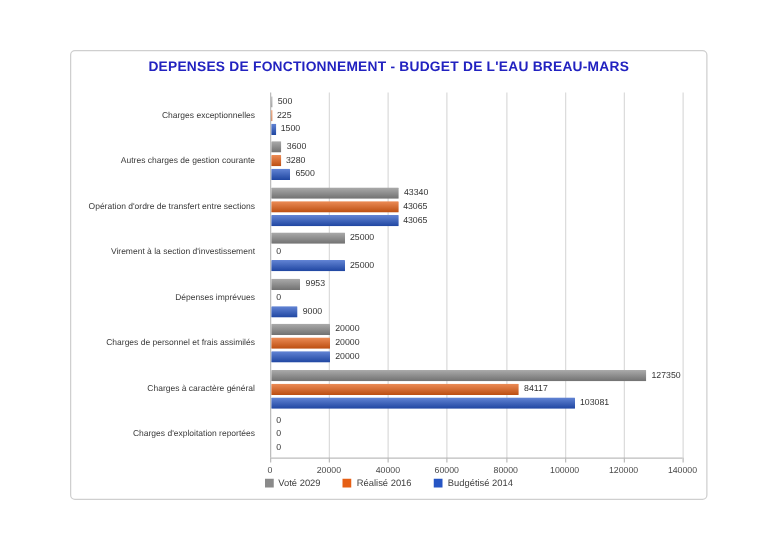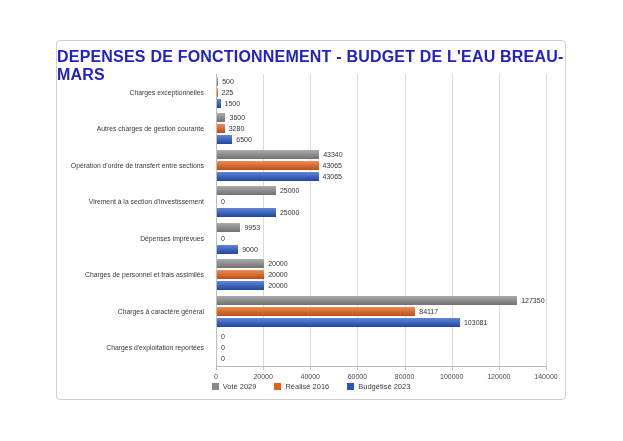--- a/index.html
+++ b/index.html
@@ -4,21 +4,21 @@
 <style>
   * { margin:0; padding:0; box-sizing:border-box; }
   html,body { width:623px; height:441px; background:#ffffff; overflow:hidden;
               font-family:"Liberation Sans", sans-serif; }
   .chart-frame {
     position:absolute; left:56px; top:40px; width:510px; height:360px;
     background:#ffffff; border:1px solid #cfcfcf; border-radius:4px;
   }
   .chart-title {
     position:absolute; left:0; top:7px; width:100%;
-    text-align:left; font-size:16px; font-weight:bold; color:#2222c0;
+    text-align:center; font-size:11px; font-weight:bold; color:#2222c0;
     letter-spacing:0.2px;
   }
   .plot {
     position:absolute; left:159px; top:33px; width:330px; height:292px;
   }
   .gridline {
     position:absolute; top:0; width:1px; height:292px; background:#dcdcdc;
   }
   .axis-y {
     position:absolute; left:0; top:0; width:1px; height:292px; background:#bdbdbd;
@@ -141,16 +141,16 @@
       <div class="legend-item">
         <div class="legend-swatch" style="background: rgb(138, 138, 138);"></div>
         <div class="legend-text">Voté 2029</div>
       </div>
       <div class="legend-item">
         <div class="legend-swatch" style="background: rgb(229, 95, 21);"></div>
         <div class="legend-text">Réalisé 2016</div>
       </div>
       <div class="legend-item">
         <div class="legend-swatch" style="background: rgb(38, 85, 196);"></div>
-        <div class="legend-text">Budgétisé 2023</div>
+        <div class="legend-text">Budgétisé 2014</div>
       </div>
     </div>
 </div>
 
 </body></html>

